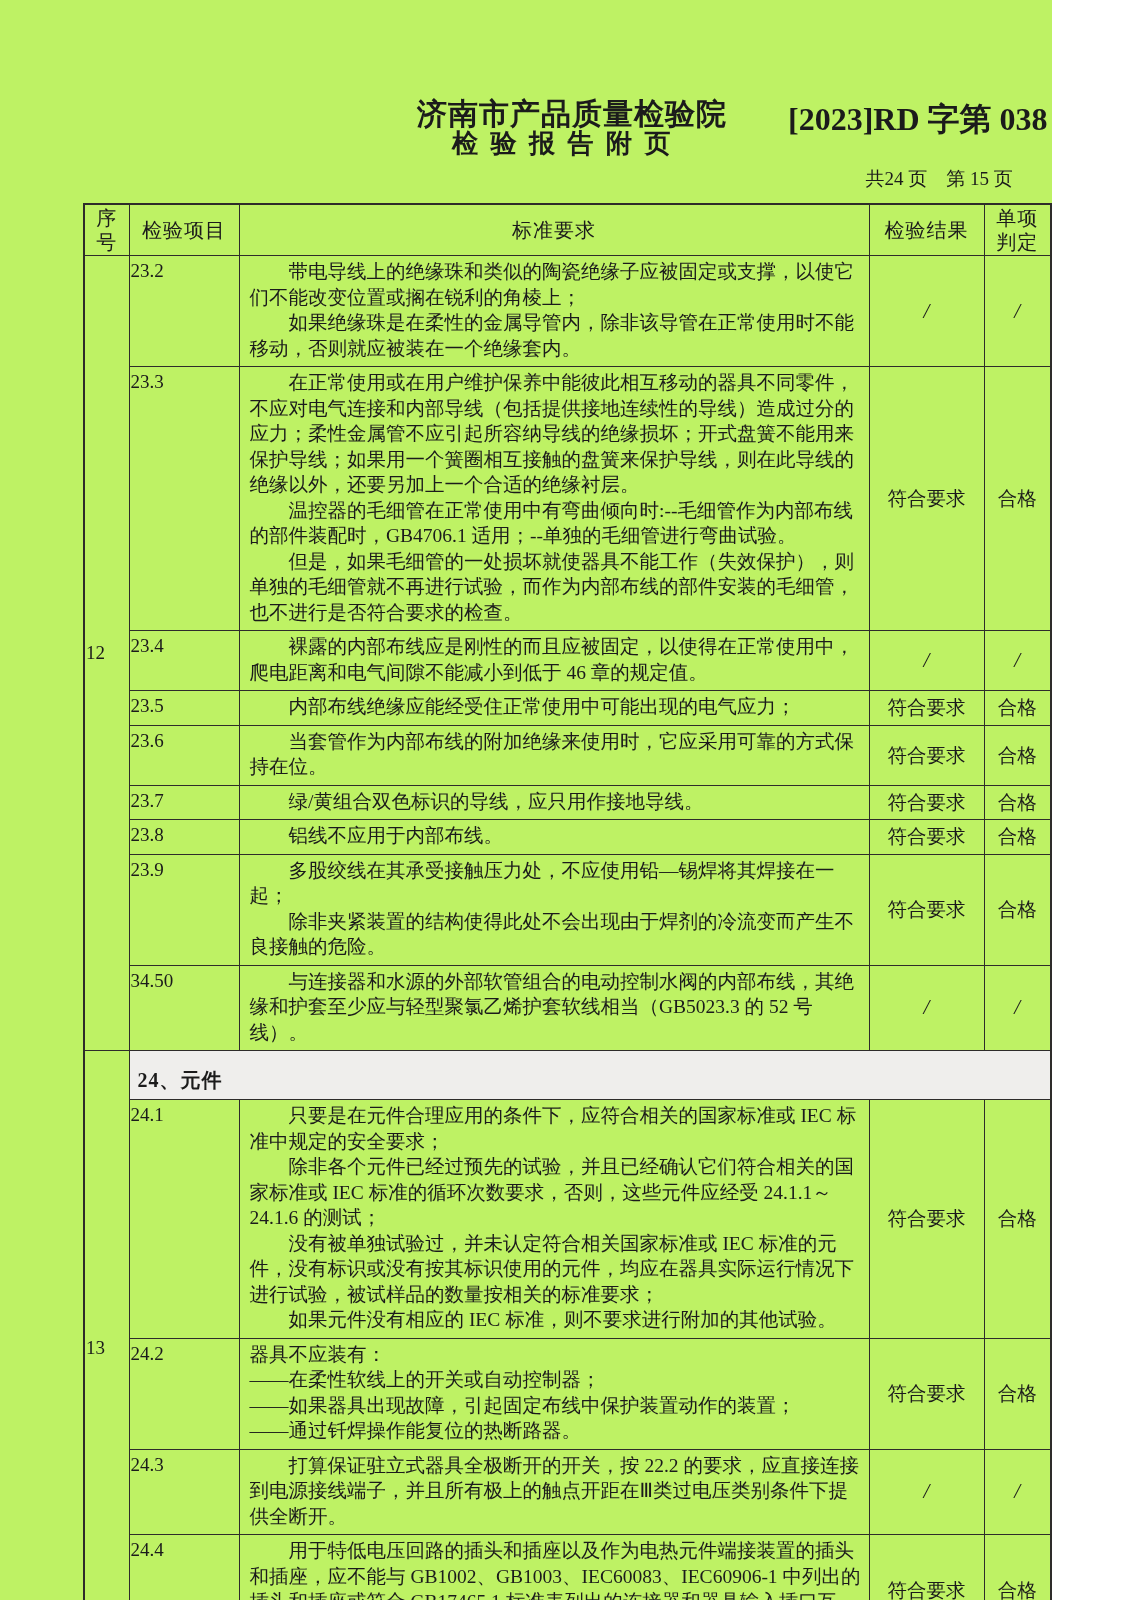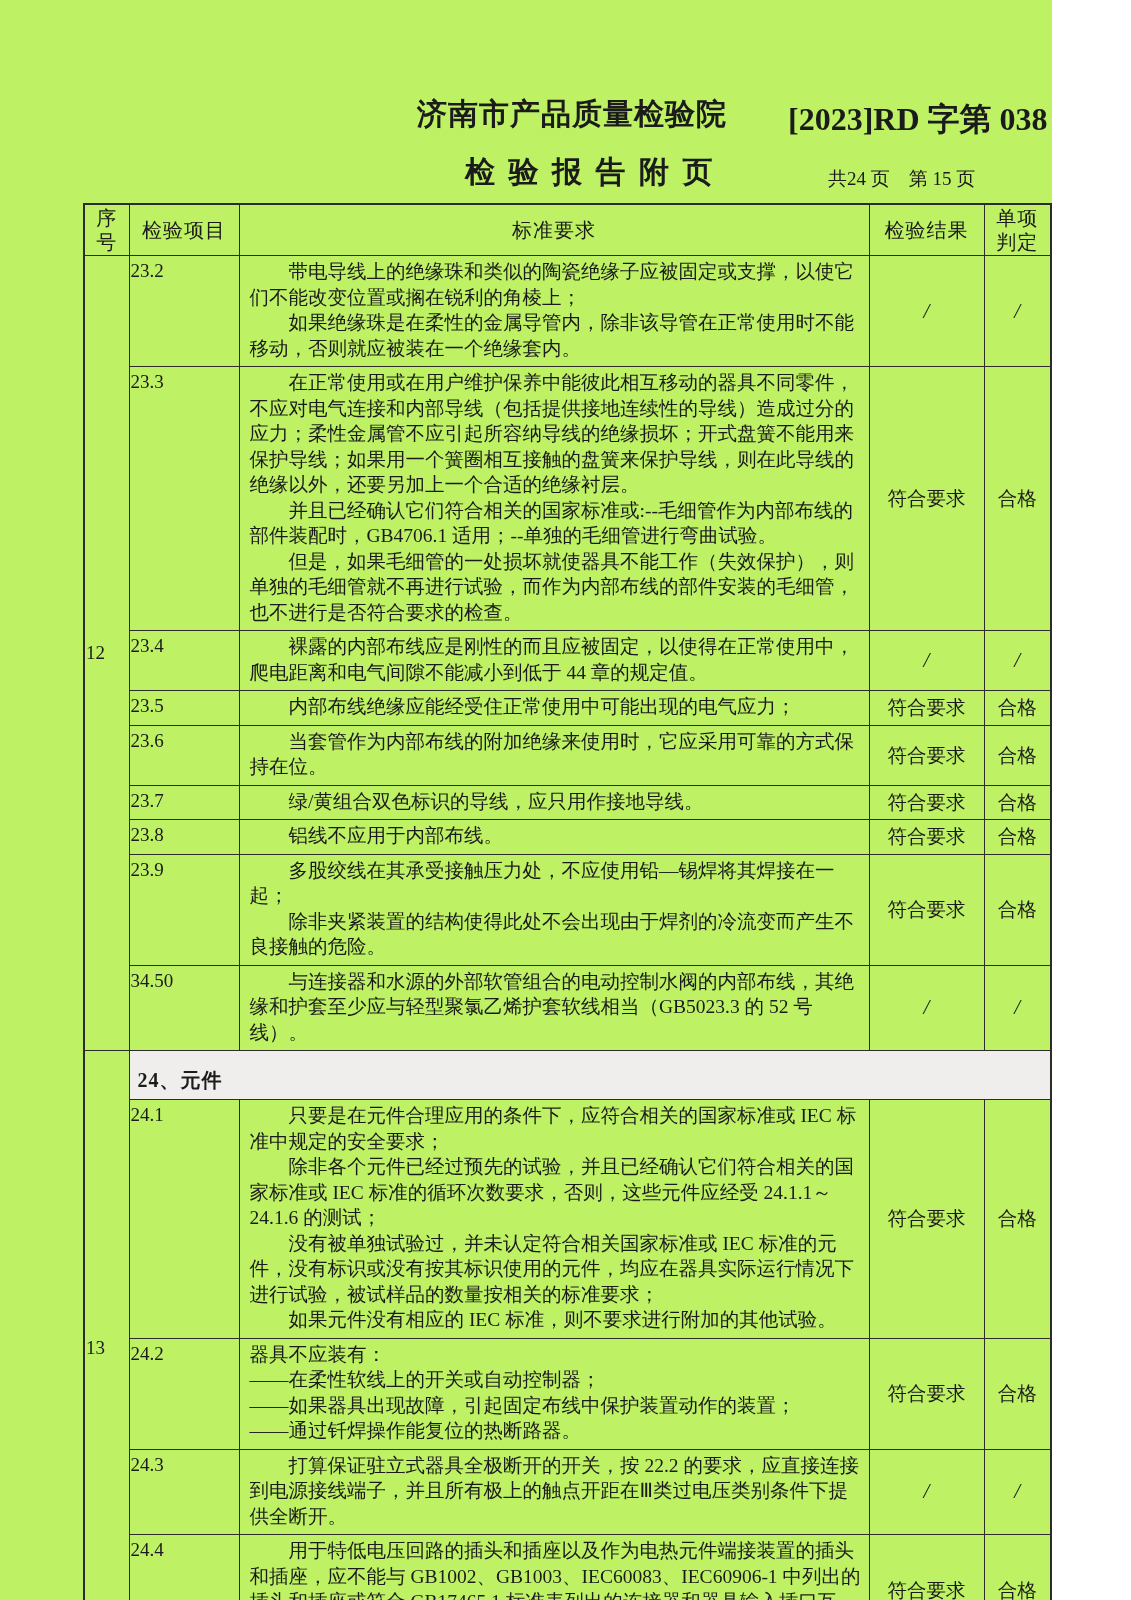--- a/index.html
+++ b/index.html
@@ -13,26 +13,26 @@
   }
   .hdr-org{
     position:absolute;left:417px;top:94px;
     font-size:30px;font-weight:bold;letter-spacing:1px;white-space:nowrap;
   }
   .hdr-docno{
     position:absolute;left:788px;top:98px;
     font-size:32px;font-weight:bold;white-space:nowrap;
   }
   .hdr-title{
-    position:absolute;left:452px;top:152px;
-    font-size:30px;font-weight:bold;letter-spacing:3px;white-space:nowrap;margin-left:13px;
+    position:absolute;left:452px;top:126px;
+    font-size:26px;font-weight:bold;letter-spacing:3px;white-space:nowrap;
   }
   .hdr-pageinfo{
     position:absolute;left:828px;top:166px;width:222px;
-    font-size:19px;text-align:left;white-space:nowrap;
+    font-size:19px;text-align:center;white-space:nowrap;
   }
   .tbl-wrap{position:absolute;left:83px;top:203px;}
   table.insp{
     border-collapse:collapse;table-layout:fixed;width:967px;
     border:2.5px solid #2e2c2a;
   }
   table.insp th,table.insp td{
     border:1.5px solid #2e2c2a;
     box-sizing:border-box;
   }
@@ -104,30 +104,30 @@
               <div class="para ind">带电导线上的绝缘珠和类似的陶瓷绝缘子应被固定或支撑，以使它们不能改变位置或搁在锐利的角棱上；</div>
               <div class="para ind">如果绝缘珠是在柔性的金属导管内，除非该导管在正常使用时不能移动，否则就应被装在一个绝缘套内。</div>
             </td>
             <td class="result-cell"><span class="slash">/</span></td>
             <td class="judg-cell"><span class="slash">/</span></td>
           </tr>
           <tr>
             <td class="item-cell">23.3</td>
             <td class="req-cell">
               <div class="para ind">在正常使用或在用户维护保养中能彼此相互移动的器具不同零件，不应对电气连接和内部导线（包括提供接地连续性的导线）造成过分的应力；柔性金属管不应引起所容纳导线的绝缘损坏；开式盘簧不能用来保护导线；如果用一个簧圈相互接触的盘簧来保护导线，则在此导线的绝缘以外，还要另加上一个合适的绝缘衬层。</div>
-              <div class="para ind">并且已经确认它们符合相关的国家标准或:--毛细管作为内部布线的部件装配时，GB4706.1 适用；--单独的毛细管进行弯曲试验。</div>
+              <div class="para ind">温控器的毛细管在正常使用中有弯曲倾向时:--毛细管作为内部布线的部件装配时，GB4706.1 适用；--单独的毛细管进行弯曲试验。</div>
               <div class="para ind">但是，如果毛细管的一处损坏就使器具不能工作（失效保护），则单独的毛细管就不再进行试验，而作为内部布线的部件安装的毛细管，也不进行是否符合要求的检查。</div>
             </td>
             <td class="result-cell">符合要求</td>
             <td class="judg-cell">合格</td>
           </tr>
           <tr>
             <td class="item-cell">23.4</td>
             <td class="req-cell">
-              <div class="para ind">裸露的内部布线应是刚性的而且应被固定，以使得在正常使用中，爬电距离和电气间隙不能减小到低于 44 章的规定值。</div>
+              <div class="para ind">裸露的内部布线应是刚性的而且应被固定，以使得在正常使用中，爬电距离和电气间隙不能减小到低于 46 章的规定值。</div>
             </td>
             <td class="result-cell"><span class="slash">/</span></td>
             <td class="judg-cell"><span class="slash">/</span></td>
           </tr>
           <tr>
             <td class="item-cell">23.5</td>
             <td class="req-cell">
               <div class="para ind">内部布线绝缘应能经受住正常使用中可能出现的电气应力；</div>
             </td>
             <td class="result-cell">符合要求</td>

